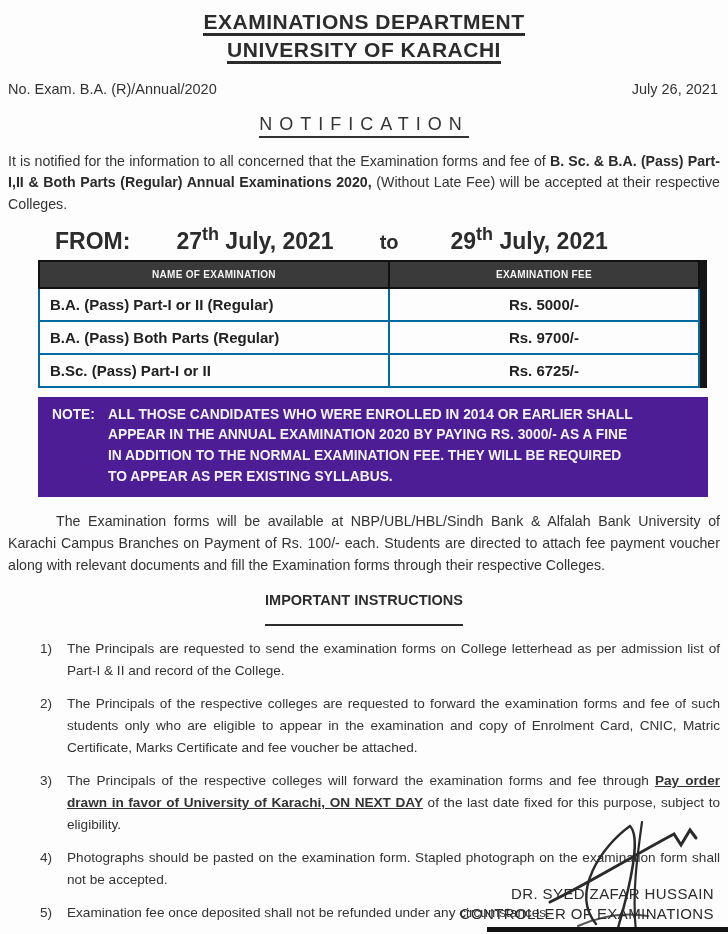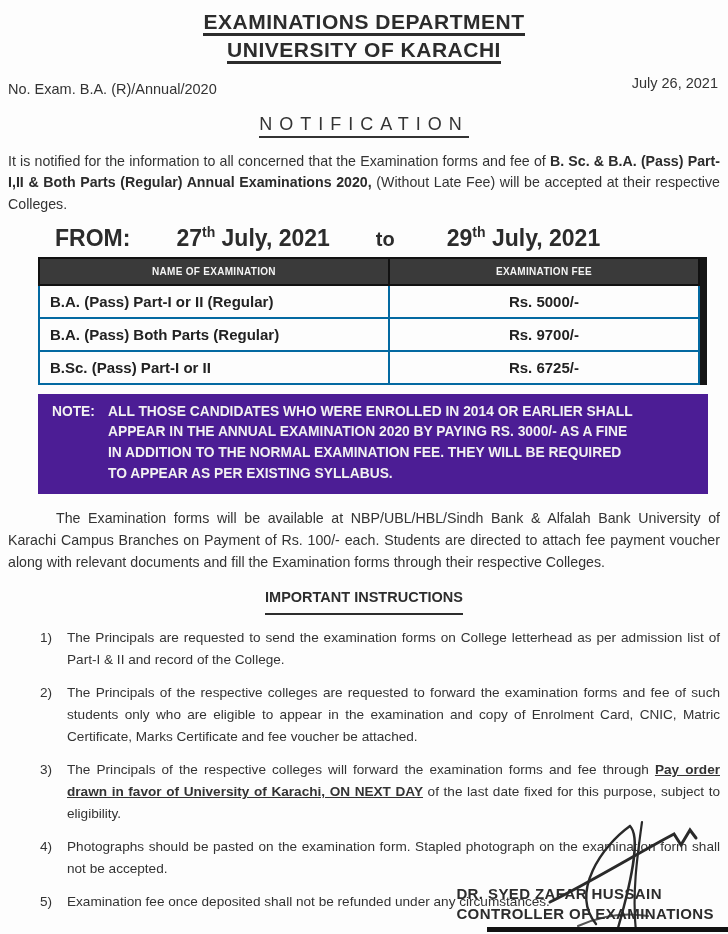--- a/index.html
+++ b/index.html
@@ -24,21 +24,21 @@
     color: #2c2c2c;
     border-bottom: 3px solid #2c2c2c;
     padding-bottom: 1px;
     margin-bottom: 3px;
   }
 
   
   .ref-row {
     display: flex;
     justify-content: space-between;
-    align-items: flex-start;
+    align-items: flex-end;
     margin: 14px 10px 0 8px;
     font-size: 14.5px;
     color: #333;
   }
   .ref-row .date { margin-top: -6px; }
 
   
   .notif-wrap { text-align: center; margin-top: 17px; }
   .notif {
     display: inline-block;
@@ -61,21 +61,21 @@
   .intro .bold-seg { font-weight: bold; color: #2b2b2b; }
 
   
   .from-line {
     margin: 9px 0 5px 55px;
     font-size: 23px;
     font-weight: bold;
     color: #2c2c2c;
     white-space: nowrap;
   }
-  .from-line sup { font-size: 14px; }
+  .from-line sup { font-size: 18px; }
   .from-line .lbl { margin-right: 46px; }
   .from-line .to { margin: 0 52px 0 46px; font-size: 20px; }
 
   
   .table-wrap {
     margin-left: 38px;
     width: 669px;
     border-right: 7px solid #161616;
   }
   table.fee {
@@ -126,41 +126,41 @@
   }
 
   
   .instr-head-wrap { text-align: center; margin-top: 15px; }
   .instr-head {
     display: inline-block;
     font-weight: bold;
     font-size: 14.5px;
     color: #2d2d2d;
     border-bottom: 2px solid #2d2d2d;
-    padding-bottom: 8px;
+    padding-bottom: 16px;
   }
   .items { margin: 12px 8px 0 40px; }
   .item {
     display: flex;
     margin-bottom: 11px;
     font-size: 13.6px;
     line-height: 1.62;
     color: #333;
   }
   .item .num { width: 27px; flex-shrink: 0; }
   .item .text { flex: 1; text-align: justify; }
   .item .emph { font-weight: bold; text-decoration: underline; }
 
   
   .sig-block {
     position: absolute;
     right: 14px;
     top: 884px;
-    text-align: left;
-    font-weight: bold;
+    text-align: right;
+    font-weight: normal;
     font-size: 15px;
     color: #2c2c2c;
     line-height: 1.3;
     letter-spacing: 0.4px;
   }
   .sig-svg {
     position: absolute;
     right: 16px;
     top: 820px;
     pointer-events: none;

